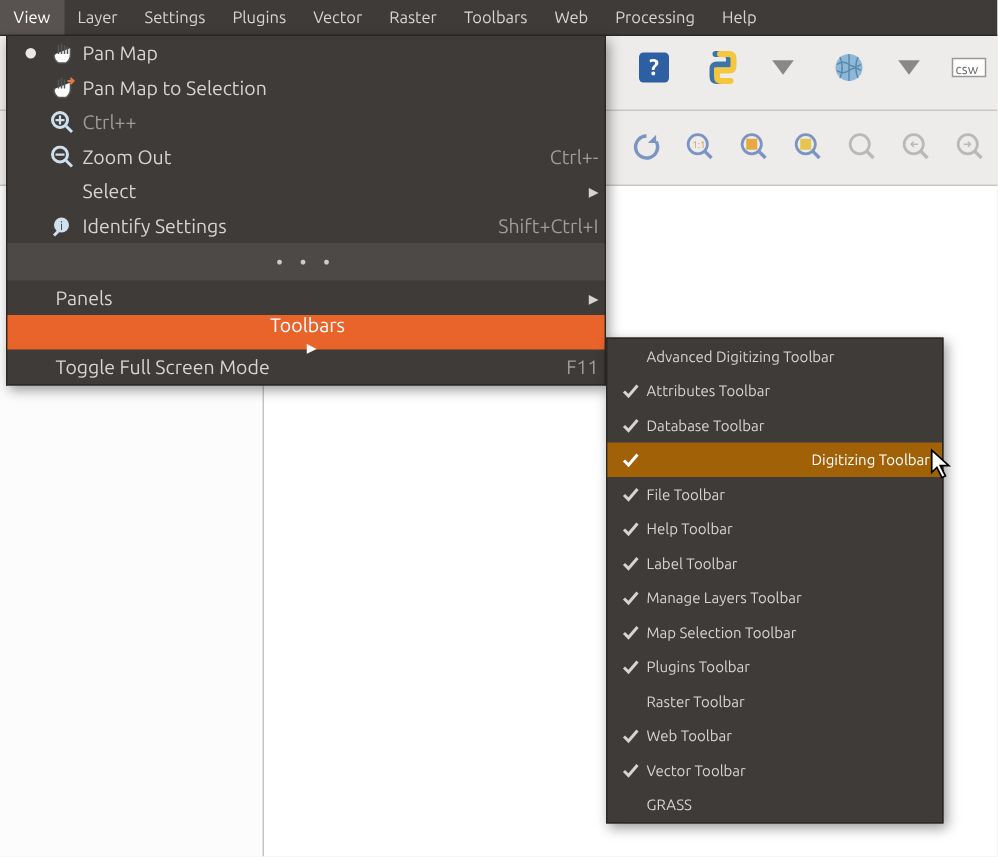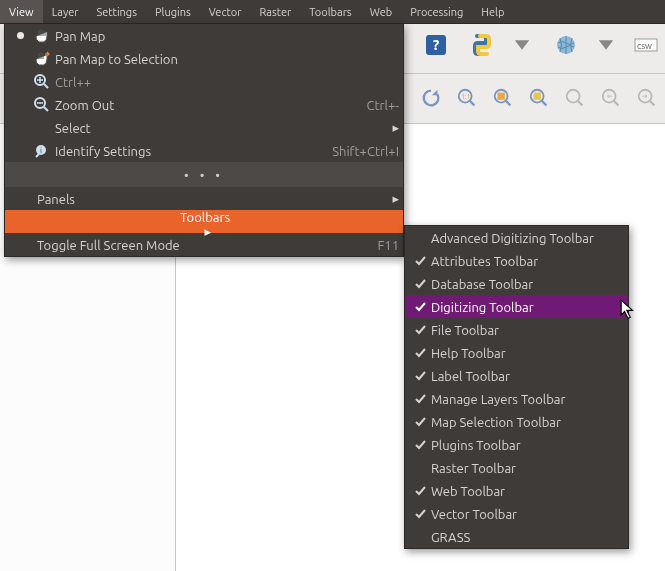--- a/index.html
+++ b/index.html
@@ -99,30 +99,30 @@
       width:7px;height:7px;border-radius:50%;background:#ece8e6;
     }
 
     
     .submenu {
       position:absolute;
       left:404px; top:225px;
       width:225px;
       background:#3f3b39;
       color:#d6d3d1;
-      font-size:13px;
+      font-size:10px;
       box-shadow: 2px 3px 8px rgba(0,0,0,0.4);
       border:1px solid #2b2826;
     }
     .sm-row {
       display:flex; align-items:center;
       height:23px;
       padding:0 8px 0 4px;
     }
-    .sm-row.hl { background:#701a75; color:#fff;}
+    .sm-row.hl { background:#a16207; color:#fff;text-align:right;}
     .sm-check {
       width:22px; display:flex; align-items:center; justify-content:center;
     }
     .sm-check svg{width:13px;height:13px;}
     .sm-label{flex:1;}
 
     .cursor {
       position:absolute; left:620px; top:299px; width:16px;height:20px; z-index:1000;
     }
 

